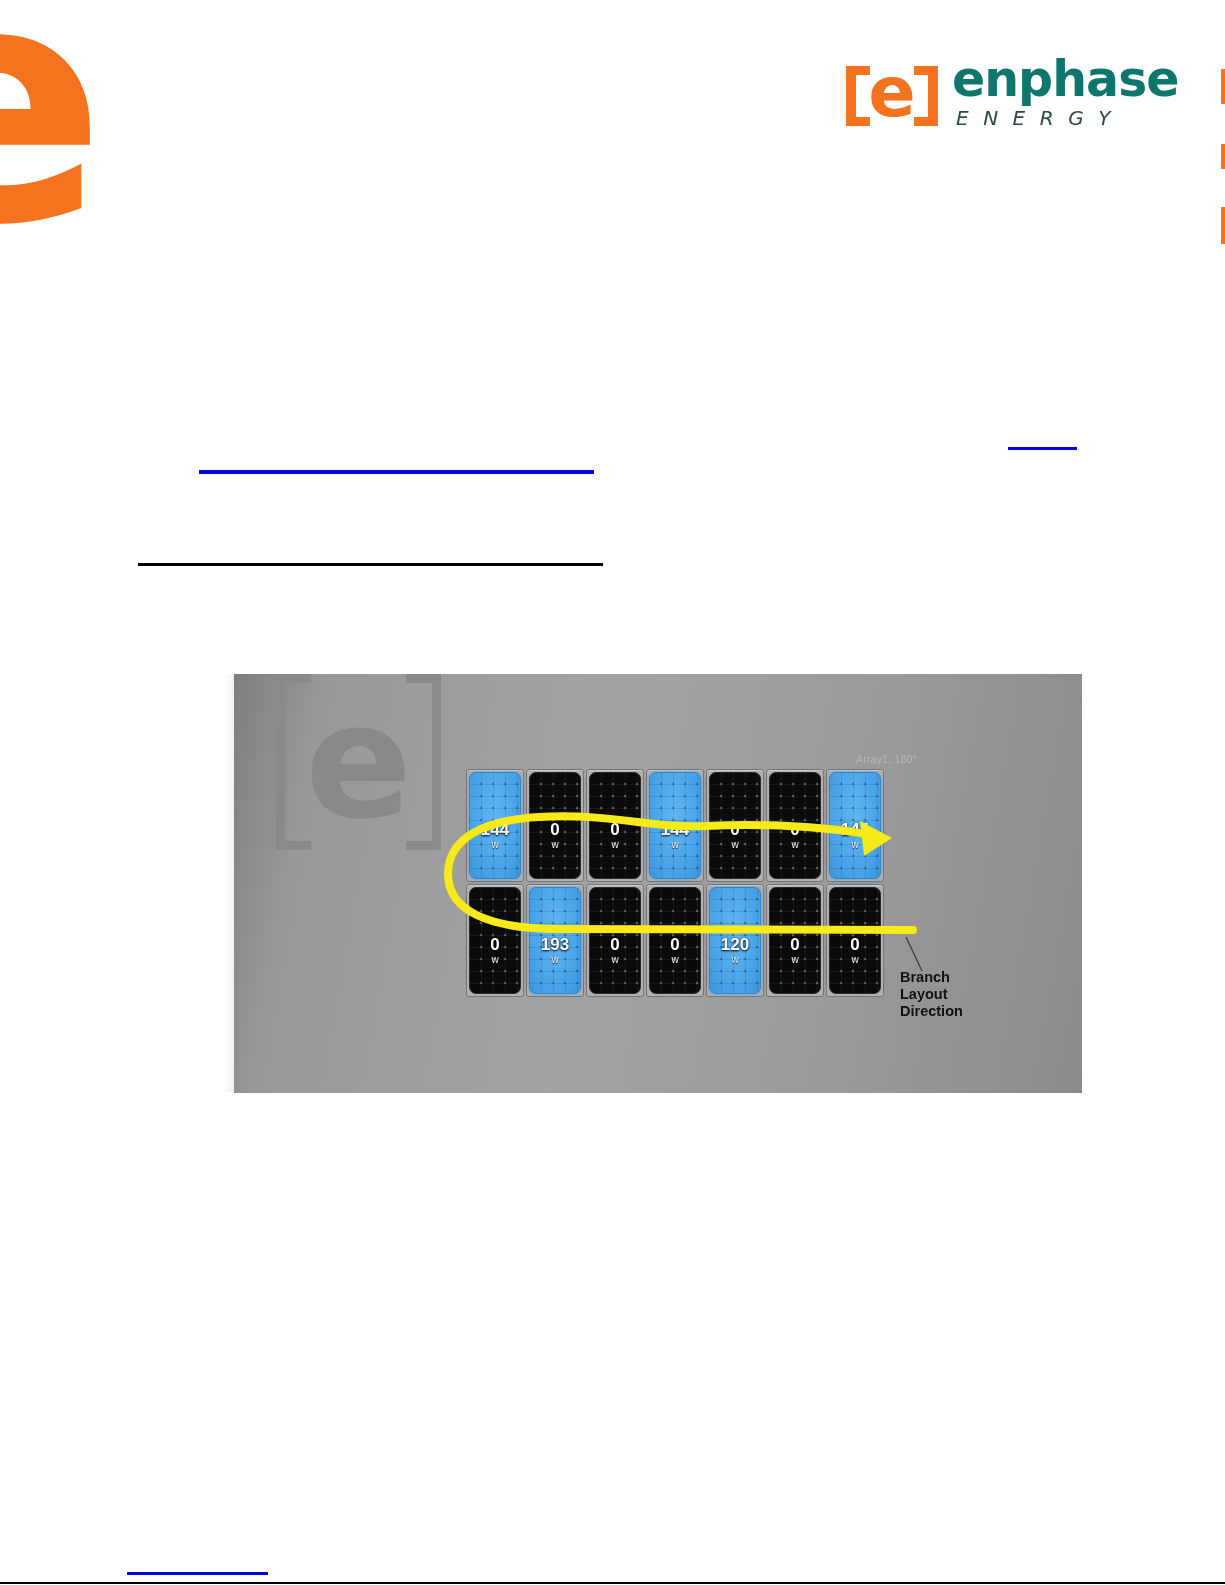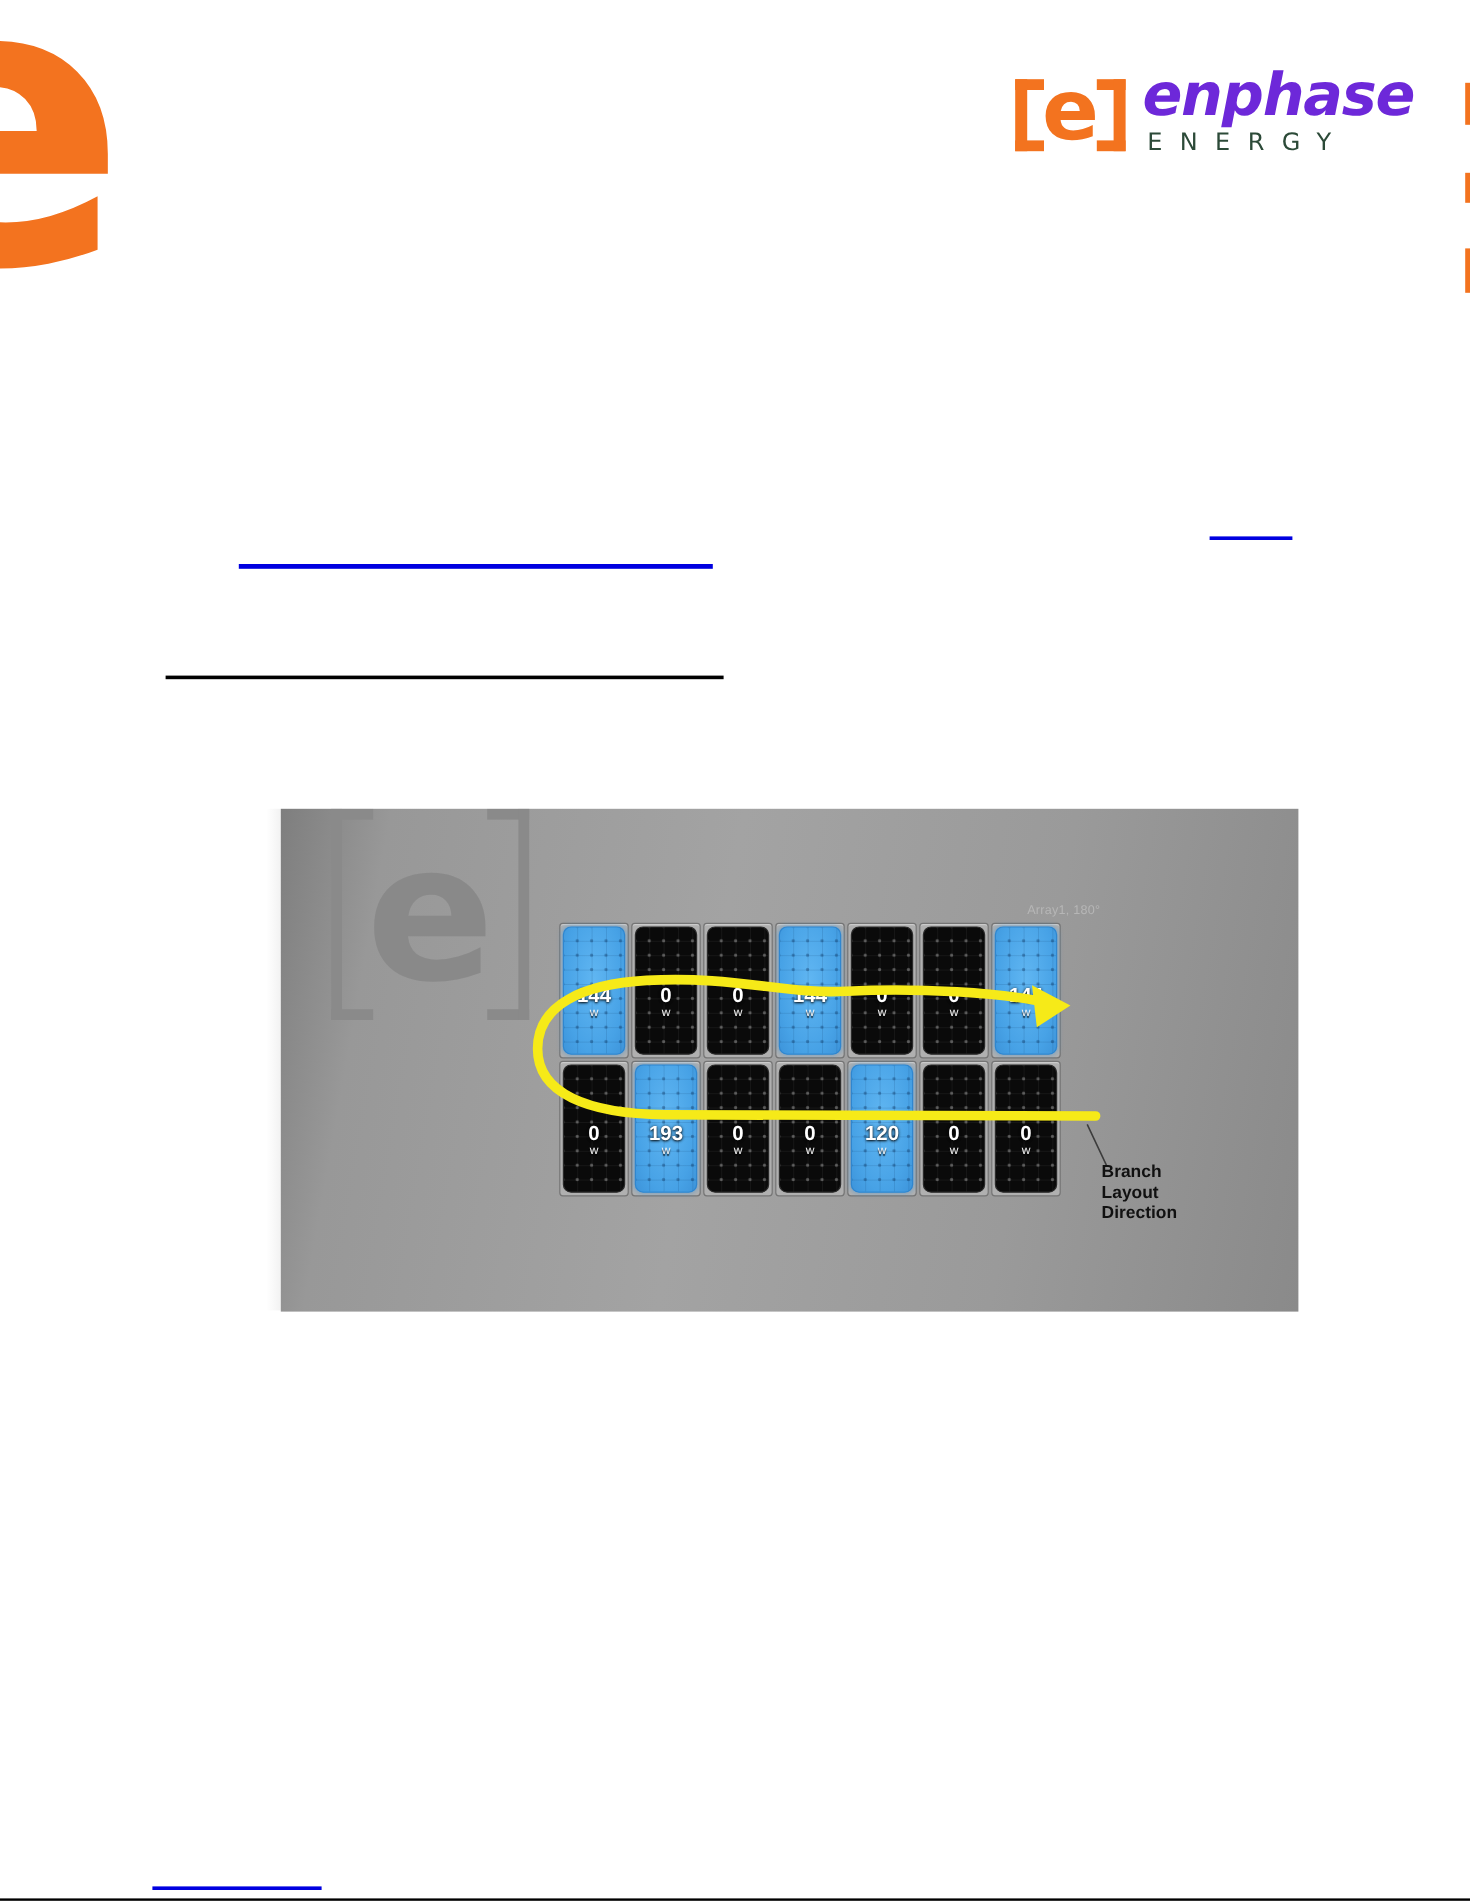--- a/index.html
+++ b/index.html
@@ -22,25 +22,25 @@
   .bracket{position:absolute;top:6px;width:14px;height:42px;border:0 solid #f3731f;}
   .bracket.l{left:0;border-left-width:10px;border-top-width:9px;border-bottom-width:9px;}
   .bracket.r{right:0;border-right-width:10px;border-top-width:9px;border-bottom-width:9px;}
   .brand-e{
     position:absolute;left:14px;top:-14px;width:64px;text-align:center;
     font-family:"DejaVu Sans",sans-serif;font-weight:bold;font-size:70px;line-height:92px;color:#f3731f;
   }
   .brand-text{display:flex;flex-direction:column;}
   .brand-name{
     font-family:"DejaVu Sans",sans-serif;font-weight:bold;font-size:49px;line-height:48px;
-    letter-spacing:-1px;color:#6d28d9;margin-top:-4px;font-style:italic;
+    letter-spacing:-1px;color:#0f766e;margin-top:-4px;
   }
   .brand-tag{
     font-family:"DejaVu Sans",sans-serif;font-size:20px;letter-spacing:14.5px;
-    color:#2c4a38;margin-top:2px;padding-left:4px;
+    color:#2c4a38;margin-top:2px;padding-left:4px;font-style:italic;
   }
 
   
   .edge-tab{position:absolute;right:0;width:4px;background:#f3731f;}
   .edge-tab.t1{top:69px;height:35px;}
   .edge-tab.t2{top:144px;height:25px;}
   .edge-tab.t3{top:207px;height:37px;}
 
   
   .rule{position:absolute;}
@@ -118,21 +118,21 @@
     text-shadow:0 1px 2px rgba(0,0,0,.9),0 0 3px rgba(0,0,0,.45);
   }
   .punit{
     font-size:10px;color:#f2f2f2;line-height:11px;
     text-shadow:0 1px 1px rgba(0,0,0,.8);
   }
 
   
   .arrow-svg{position:absolute;left:0;top:0;width:848px;height:419px;pointer-events:none;}
   .branch-note{
-    position:absolute;left:684px;top:295px;
+    position:absolute;left:666px;top:295px;
     font-size:14.5px;font-weight:bold;color:#111111;line-height:17px;
   }
 </style>
 </head>
 <body>
 
 <div class="page">
 
   <div class="corner-mark">
     <span>e</span>

